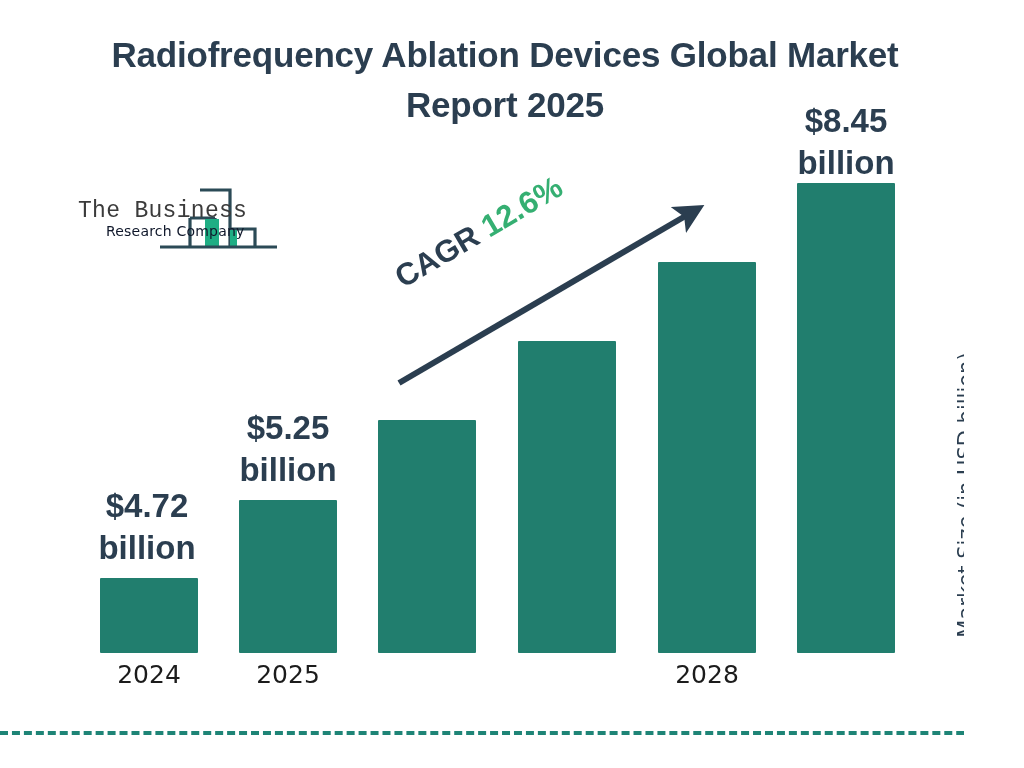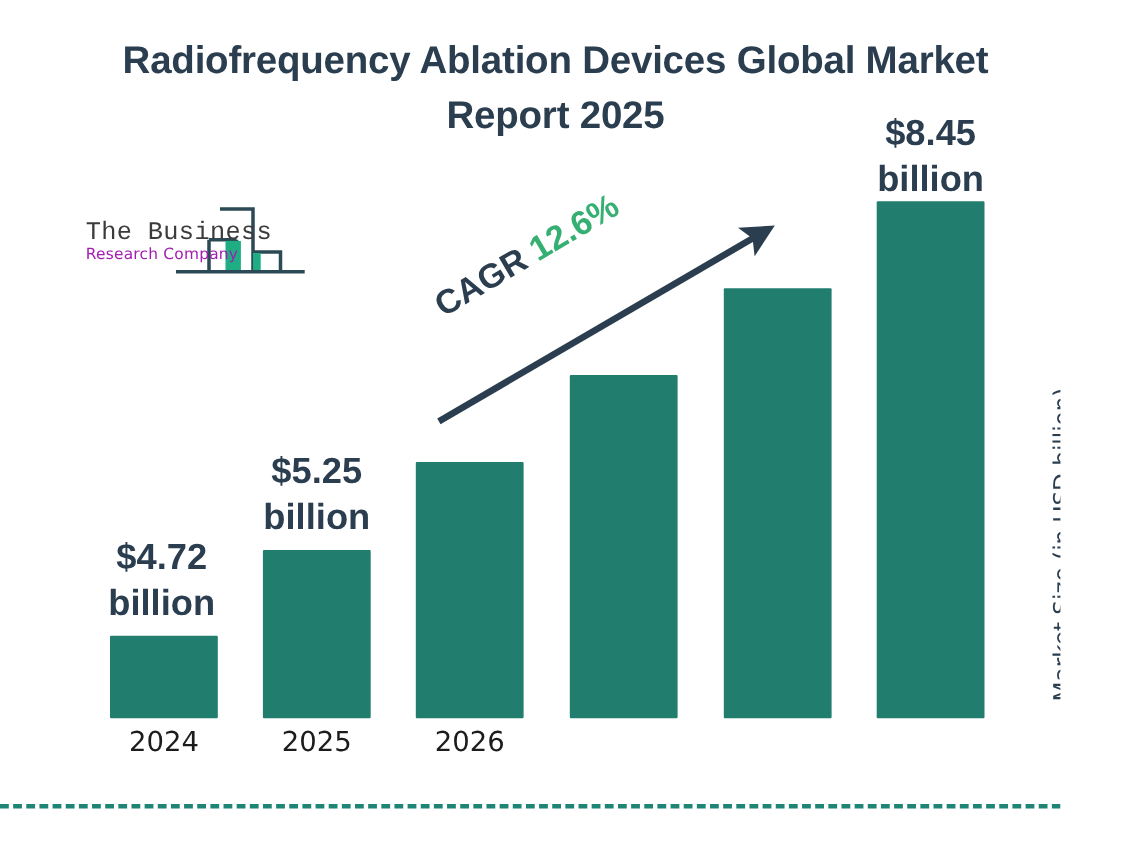--- a/index.html
+++ b/index.html
@@ -52,25 +52,26 @@
     font-family: Liberation Mono, monospace;
     font-size: 23px;
     color: #3b3b3b;
     letter-spacing: 0.3px;
     line-height: 1.05;
     white-space: nowrap;
   }
   .logo-line2 {
     font-family: "DejaVu Sans", sans-serif;
     font-size: 14px;
-    color: #a21caf;
+    color: #0f172a;
     letter-spacing: 0.2px;
     line-height: 1.1;
     margin-top: 1px;
     white-space: nowrap;
+    margin-left: 28px;
   }
   .logo-marks {
     position: absolute;
     left: 0;
     top: 0;
     width: 215px;
     height: 70px;
     z-index: 1;
   }
 
@@ -192,21 +193,21 @@
 
     <div class="bar-label" style="left:87px; top:485px; width:120px;">$4.72
 billion</div>
     <div class="bar-label" style="left:228px; top:407px; width:120px;">$5.25
 billion</div>
     <div class="bar-label" style="left:786px; top:100px; width:120px;">$8.45
 billion</div>
 
     <div class="tick-label" style="left:89px;">2024</div>
     <div class="tick-label" style="left:228px;">2025</div>
-    <div class="tick-label" style="left:367px;">2026</div>
+    <div class="tick-label" style="left:647px;">2028</div>
   </div>
 
   <div class="y-axis-title">Market Size (in USD billion)</div>
 
   <svg class="cagr-arrow" viewBox="0 0 1024 768">
     <defs>
       <marker id="ahead" markerWidth="5" markerHeight="5" refX="3.0" refY="2.5" orient="auto" markerUnits="strokeWidth">
         <path d="M0,0 L5,2.5 L0,5 L1.1,2.5 z" fill="#2b3e50"></path>
       </marker>
     </defs>

